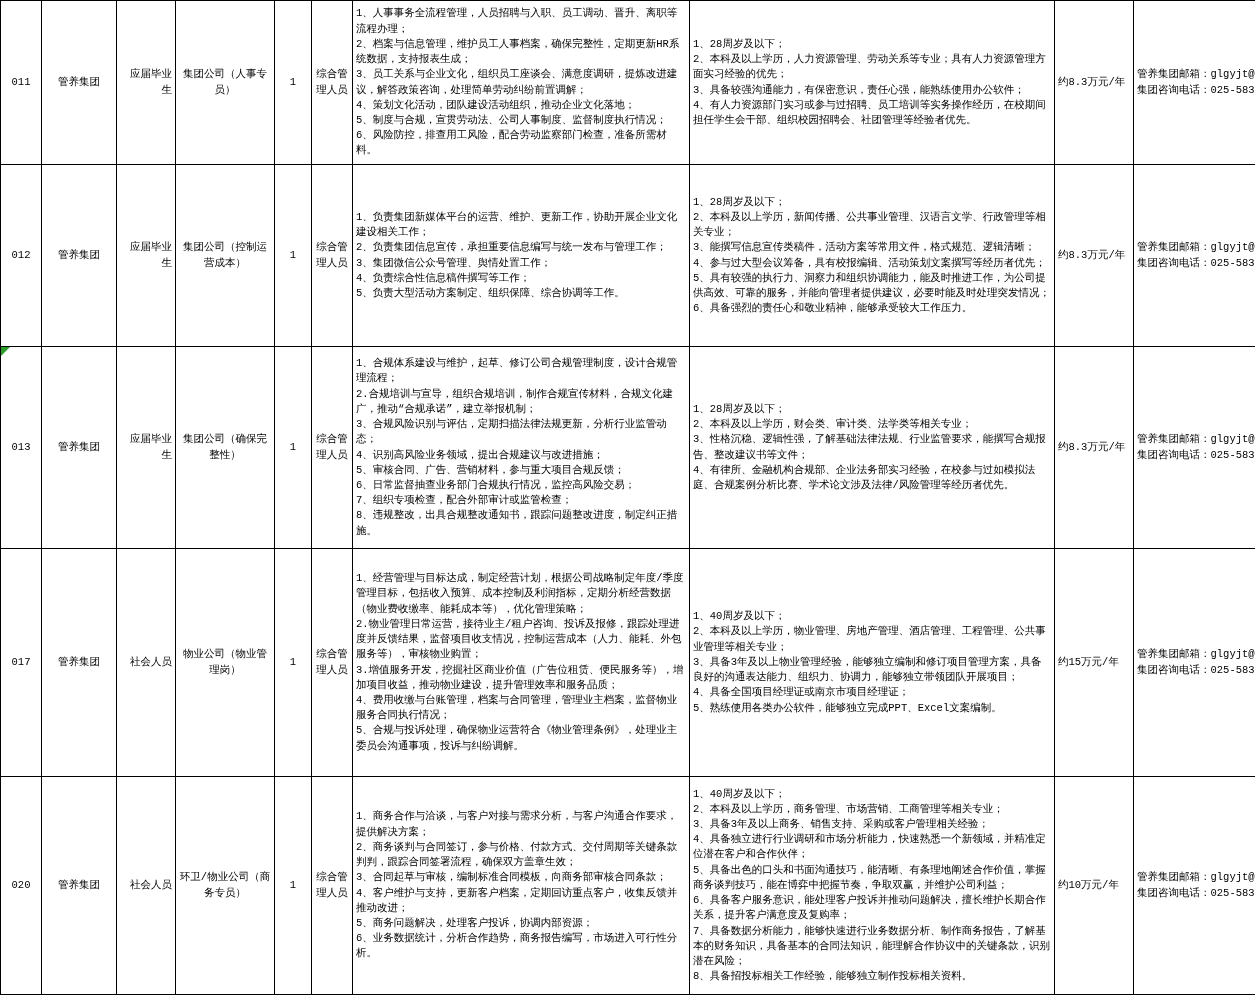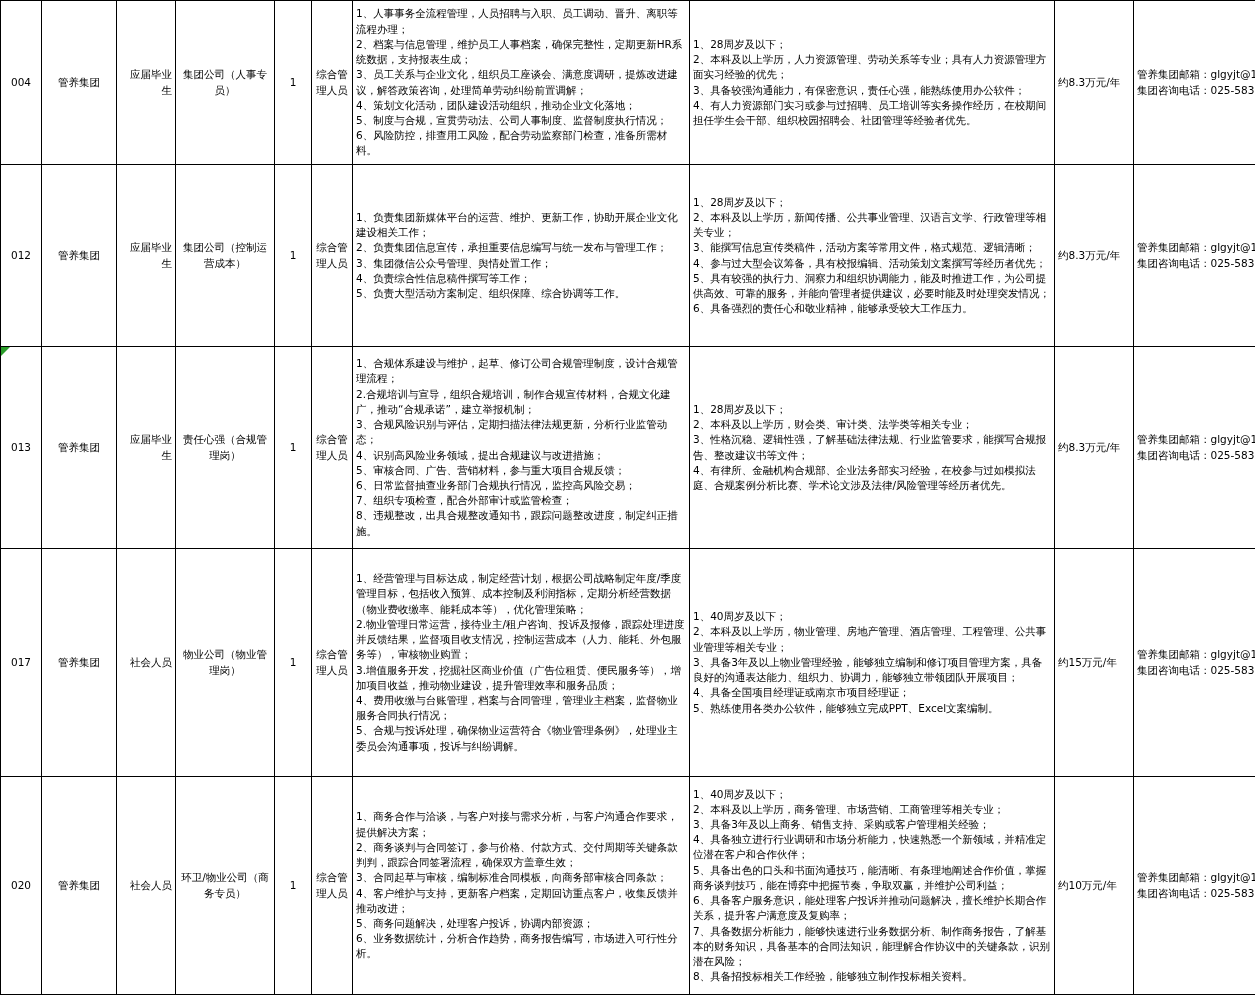--- a/index.html
+++ b/index.html
@@ -19,20 +19,21 @@
     width: 1255px;
   }
   table.job-table td {
     border: 1px solid #000000;
     vertical-align: middle;
     padding: 2px 3px;
     line-height: 1.45;
     font-size: 10.5px;
     word-break: break-all;
     overflow: hidden;
+    font-family: Liberation Mono, monospace;
   }
   td.c-no      { width: 34px;  text-align: center; }
   td.c-unit    { width: 68px;  text-align: center; }
   td.c-type    { width: 52px;  text-align: right; }
   td.c-pos     { width: 92px;  text-align: center; }
   td.c-count   { width: 30px;  text-align: center; }
   td.c-cat     { width: 34px;  text-align: center; }
   td.c-duty    { width: 330px; text-align: left; }
   td.c-req     { width: 358px; text-align: left; }
   td.c-salary  { width: 72px;  }
@@ -58,21 +59,21 @@
     border-left: 9px solid #2a9d2a;
     border-bottom: 9px solid transparent;
   }
 </style>
 </head>
 <body>
 
 <table class="job-table">
   <tbody>
     <tr style="height:164px">
-      <td class="c-no">004</td>
+      <td class="c-no">011</td>
       <td class="c-unit">管养集团</td>
       <td class="c-type">应届毕业生</td>
       <td class="c-pos">集团公司（人事专员）</td>
       <td class="c-count">1</td>
       <td class="c-cat cat-vert">综合管理人员</td>
       <td class="c-duty">
           <div class="cell-block">1、人事事务全流程管理，人员招聘与入职、员工调动、晋升、离职等流程办理；
 2、档案与信息管理，维护员工人事档案，确保完整性，定期更新HR系统数据，支持报表生成；
 3、员工关系与企业文化，组织员工座谈会、满意度调研，提炼改进建议，解答政策咨询，处理简单劳动纠纷前置调解；
 4、策划文化活动，团队建设活动组织，推动企业文化落地；
@@ -116,21 +117,21 @@
       <td class="c-salary">约8.3万元/年</td>
       <td class="c-contact">
           <div class="cell-block">管养集团邮箱：glgyjt@126.com
 集团咨询电话：025-58361590</div>
         </td>
     </tr>
     <tr style="height:202px">
       <td class="c-no corner-mark">013</td>
       <td class="c-unit">管养集团</td>
       <td class="c-type">应届毕业生</td>
-      <td class="c-pos">责任心强（合规管理岗）</td>
+      <td class="c-pos">集团公司（确保完整性）</td>
       <td class="c-count">1</td>
       <td class="c-cat cat-vert">综合管理人员</td>
       <td class="c-duty">
           <div class="cell-block">1、合规体系建设与维护，起草、修订公司合规管理制度，设计合规管理流程；
 2.合规培训与宣导，组织合规培训，制作合规宣传材料，合规文化建广，推动“合规承诺”，建立举报机制；
 3、合规风险识别与评估，定期扫描法律法规更新，分析行业监管动态；
 4、识别高风险业务领域，提出合规建议与改进措施；
 5、审核合同、广告、营销材料，参与重大项目合规反馈；
 6、日常监督抽查业务部门合规执行情况，监控高风险交易；
 7、组织专项检查，配合外部审计或监管检查；

